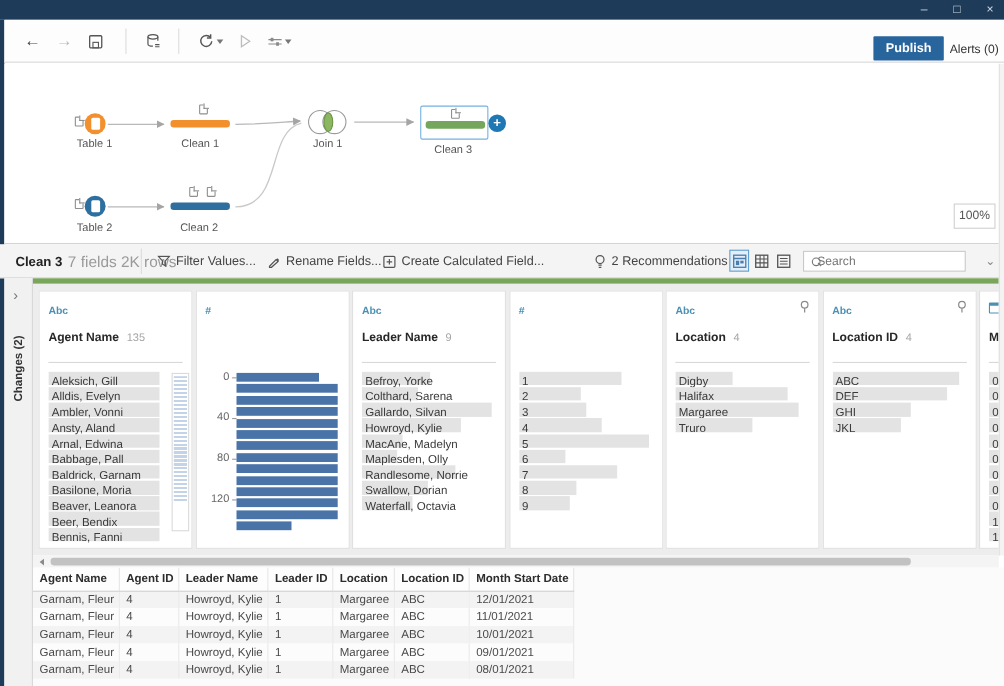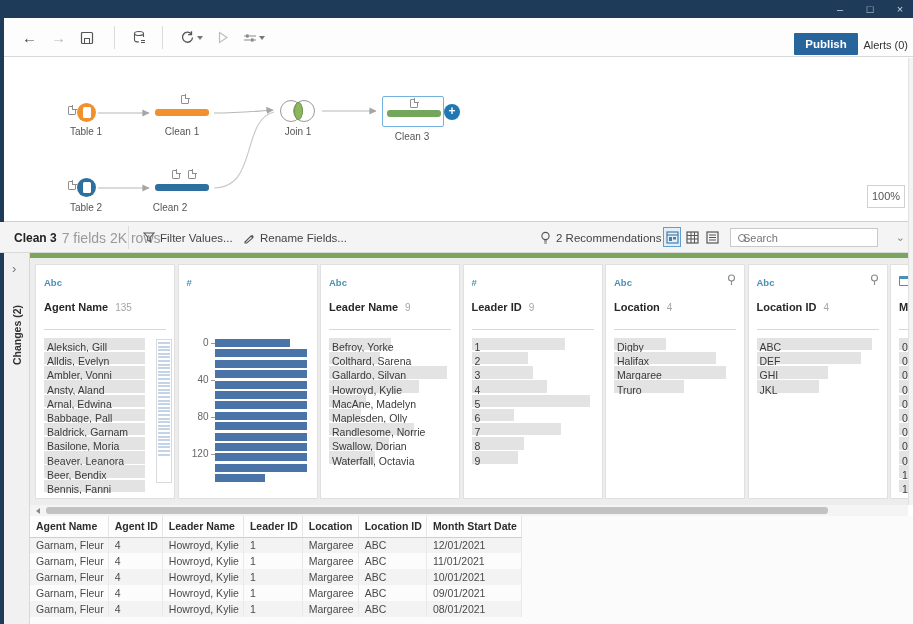--- a/index.html
+++ b/index.html
@@ -206,21 +206,21 @@
 
     <span class="badge" style="left:64px;top:123px;"></span>
     <div class="tbl-circle" style="left:73px;top:120px;background:#2f6f9f;">
         <span class="doc"></span>
       </div>
     <div class="node-label" style="left:52px;top:144px;">Table 2</div>
 
     <span class="badge" style="left:168px;top:112px;"></span>
     <span class="badge" style="left:184px;top:112px;"></span>
     <div class="clean-bar" style="left:151px;top:126px;background:#2f6f9f;"></div>
-    <div class="node-label" style="left:136px;top:144px;">Clean 2</div>
+    <div class="node-label" style="left:147px;top:144px;">Clean 2</div>
 
     <div class="zoom-box">100%</div>
   </div>
 
   <div class="ptoolbar">
     <div class="pt-item" style="left:14px;">
       <span class="step-name">Clean 3</span>
       <span class="step-meta">7 fields  2K rows</span>
     </div>
     <div class="pt-sep" style="left:128px;"></div>
@@ -228,20 +228,27 @@
       <svg class="icon-svg" width="12" height="12" viewBox="0 0 12 12">
           <path d="M2 10 L8 4 L9.8 5.8 L3.8 11 H2 Z M8.8 3.2 l1.6 1.6" fill="none" stroke="#555" stroke-width="1.1"></path>
         </svg>
       <span>Rename Fields...</span>
     </div>
     <div class="pt-item" style="left:143px;">
       <svg class="icon-svg" width="12" height="11" viewBox="0 0 12 11">
           <path d="M1 1 H11 L7.3 5.2 V9.6 L4.7 8.2 V5.2 Z" fill="none" stroke="#555" stroke-width="1.1"></path>
         </svg>
       <span>Filter Values...</span>
+    </div>
+    <div class="pt-item" style="left:348px;">
+      <svg class="icon-svg" width="12" height="12" viewBox="0 0 12 12">
+          <rect x="1" y="1" width="10" height="10" rx="1" fill="none" stroke="#555" stroke-width="1.1"></rect>
+          <path d="M6 3.5 v5 M3.5 6 h5" stroke="#555" stroke-width="1.1"></path>
+        </svg>
+      <span>Create Calculated Field...</span>
     </div>
     <div class="pt-item" style="left:540px;">
       <svg class="icon-svg" width="11" height="14" viewBox="0 0 11 14">
           <circle cx="5.5" cy="5" r="3.6" fill="none" stroke="#555" stroke-width="1.1"></circle>
           <path d="M4 10 h3 M4.3 12 h2.4" stroke="#555" stroke-width="1.1"></path>
         </svg>
       <span>2 Recommendations</span>
       <span class="caret"></span>
     </div>
     <div class="view-toggles">
@@ -340,21 +347,21 @@
           <div class="vrow"><div class="vbar" style="width: 97%;"></div><span class="vtext">Gallardo, Silvan</span></div>
           <div class="vrow"><div class="vbar" style="width: 74%;"></div><span class="vtext">Howroyd, Kylie</span></div>
           <div class="vrow"><div class="vbar" style="width: 30%;"></div><span class="vtext">MacAne, Madelyn</span></div>
           <div class="vrow"><div class="vbar" style="width: 26%;"></div><span class="vtext">Maplesden, Olly</span></div>
           <div class="vrow"><div class="vbar" style="width: 70%;"></div><span class="vtext">Randlesome, Norrie</span></div>
           <div class="vrow"><div class="vbar" style="width: 49%;"></div><span class="vtext">Swallow, Dorian</span></div>
           <div class="vrow"><div class="vbar" style="width: 38%;"></div><span class="vtext">Waterfall, Octavia</span></div>
         </div>
       </div>
       <div class="card">
-        <div class="card-head"><span class="type-icon">#</span><div class="head-row2"><span class="fname">Leader ID</span><span class="fcount">9</span></div></div>
+        <div class="card-head"><span class="type-icon">#</span></div>
         <div class="card-body">
           <div class="vrow"><div class="vbar" style="width: 77%;"></div><span class="vtext">1</span></div>
           <div class="vrow"><div class="vbar" style="width: 46%;"></div><span class="vtext">2</span></div>
           <div class="vrow"><div class="vbar" style="width: 50%;"></div><span class="vtext">3</span></div>
           <div class="vrow"><div class="vbar" style="width: 62%;"></div><span class="vtext">4</span></div>
           <div class="vrow"><div class="vbar" style="width: 97%;"></div><span class="vtext">5</span></div>
           <div class="vrow"><div class="vbar" style="width: 35%;"></div><span class="vtext">6</span></div>
           <div class="vrow"><div class="vbar" style="width: 73%;"></div><span class="vtext">7</span></div>
           <div class="vrow"><div class="vbar" style="width: 43%;"></div><span class="vtext">8</span></div>
           <div class="vrow"><div class="vbar" style="width: 38%;"></div><span class="vtext">9</span></div>

